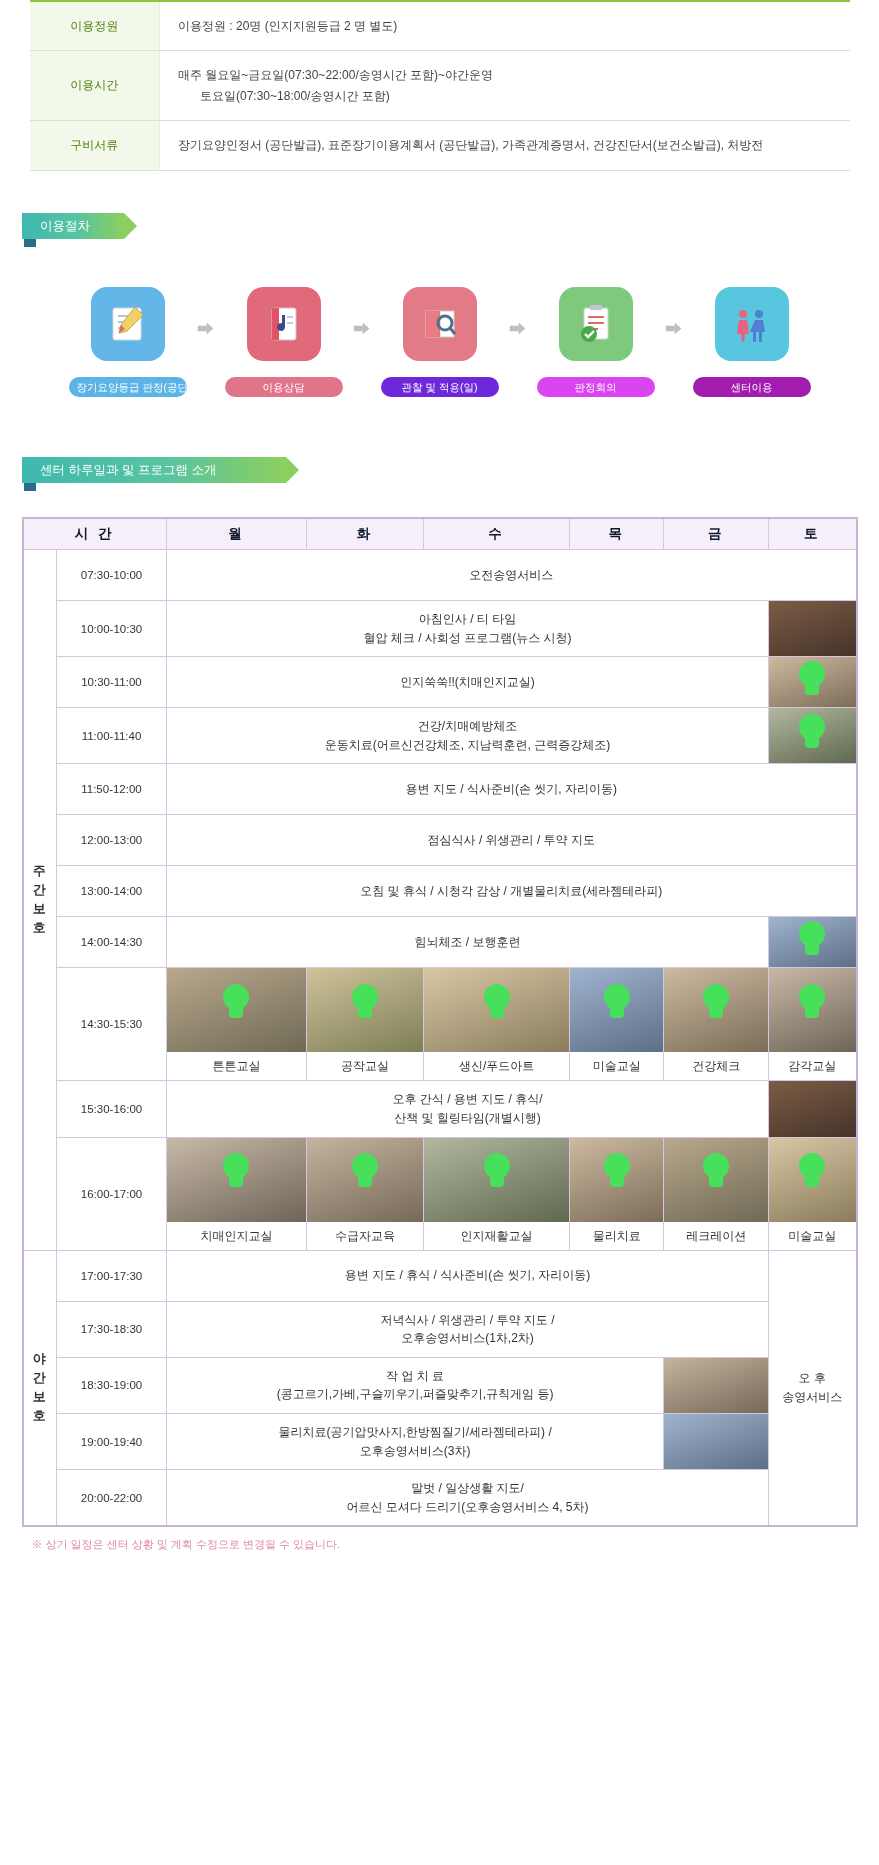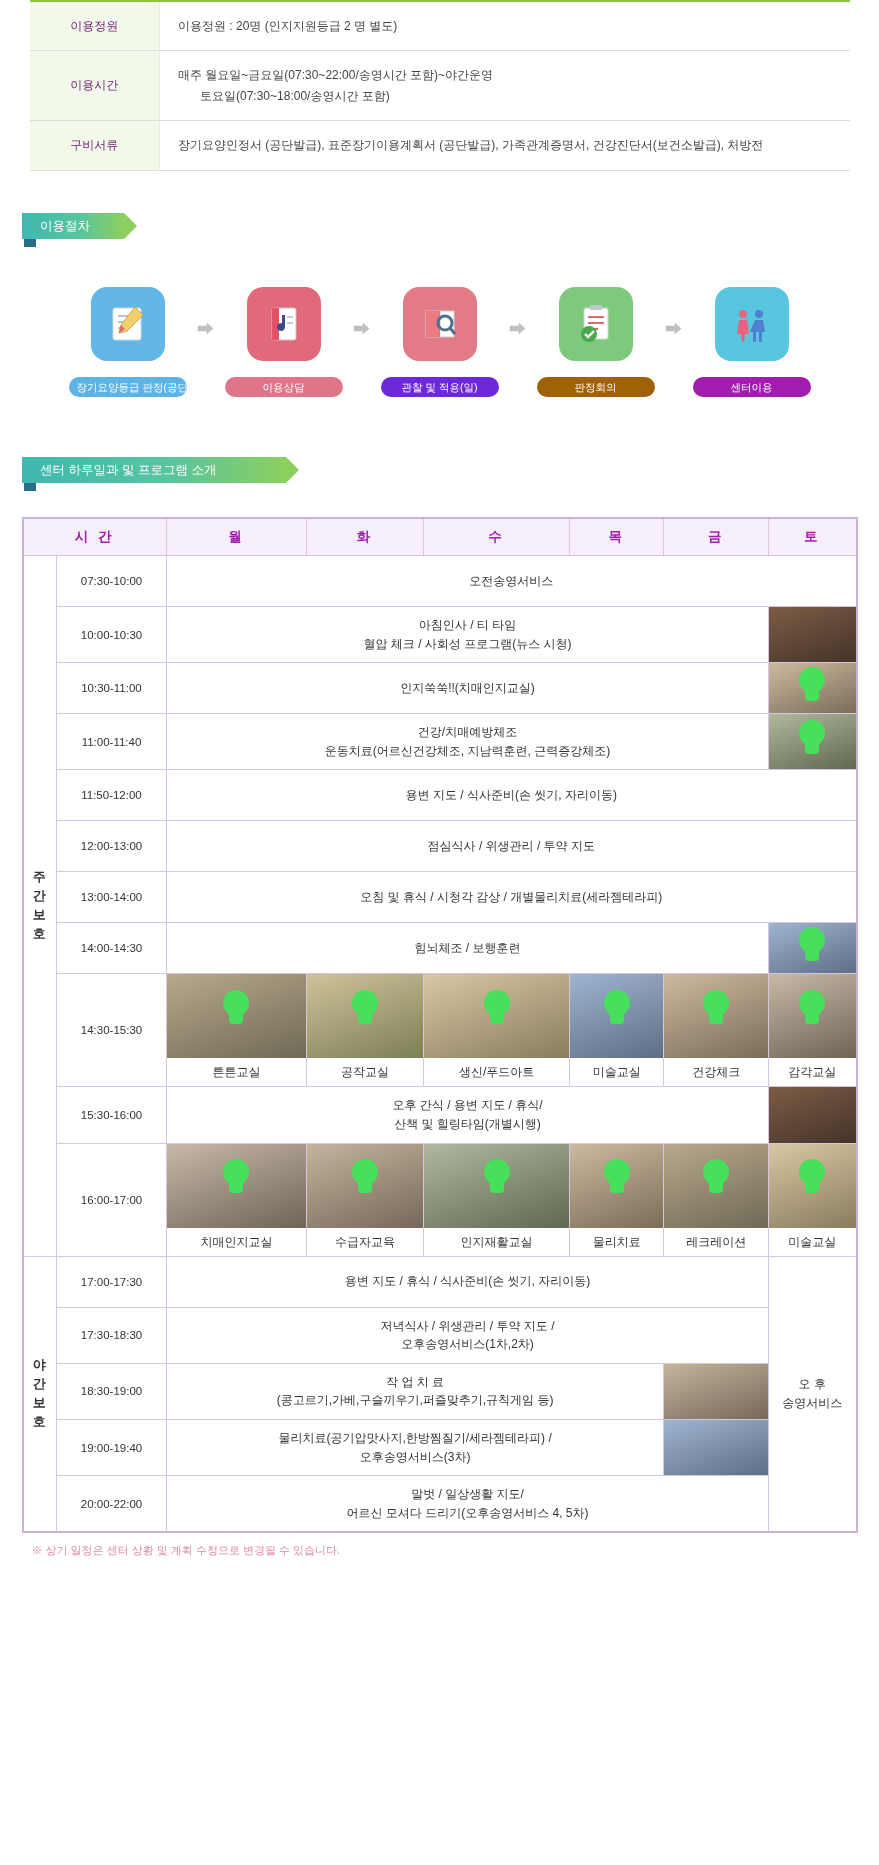--- a/index.html
+++ b/index.html
@@ -17,21 +17,21 @@
     width: 820px;
     margin: 0 auto;
     border-collapse: collapse;
     border-top: 2px solid #8dc63f;
     font-size: 12px;
   }
   .info-table tr { border-bottom: 1px solid #dddddd; }
   .info-table th {
     width: 130px;
     background: #f2f9ea;
-    color: #701a75;
+    color: #4d7c0f;
     font-weight: normal;
     font-size: 12px;
     text-align: center;
     padding: 14px 4px;
     border-right: 1px solid #e3eedb;
     vertical-align: middle;
   }
   .info-table td {
     padding: 14px 18px;
     line-height: 1.7;
@@ -111,23 +111,23 @@
     font-size: 12px;
   }
   table.sched th, table.sched td {
     border: 1px solid #d7c6e0;
     text-align: center;
     vertical-align: middle;
     color: #333;
   }
   table.sched thead th {
     background: #f6eef9;
-    color: #a21caf;
+    color: #0f172a;
     font-size: 13.5px;
-    height: 38px;
+    height: 32px;
     font-weight: bold;
     letter-spacing: 3px;
   }
   td.side {
     width: 34px;
     background: #ffffff;
     font-size: 13px;
     font-weight: bold;
     color: #333;
     letter-spacing: 1px;
@@ -278,21 +278,21 @@
         <svg width="46" height="46" viewBox="0 0 46 46" aria-hidden="true">
           <rect x="11" y="7" width="24" height="31" rx="2" fill="#ffffff" stroke="#cfd8cf"></rect>
           <rect x="17" y="4" width="12" height="5" rx="1" fill="#bfc7cf"></rect>
           <rect x="15" y="15" width="16" height="2" fill="#e06a6a"></rect>
           <rect x="15" y="21" width="16" height="2" fill="#e06a6a"></rect>
           <rect x="15" y="27" width="10" height="2" fill="#e06a6a"></rect>
           <circle cx="16" cy="33" r="8" fill="#49a94b"></circle>
           <path d="M12 33 l3 3 l6 -6" stroke="#ffffff" stroke-width="2.4" fill="none"></path>
         </svg>
       </div>
-      <span class="flow-label" style="background:#a16207;">판정회의</span>
+      <span class="flow-label" style="background:#d946ef;">판정회의</span>
     </div>
 
     <div class="flow-arrow">➡</div>
 
     <div class="flow-step">
       <div class="flow-icon" style="background:#58c6de;">
         <svg width="46" height="46" viewBox="0 0 46 46" aria-hidden="true">
           <circle cx="14" cy="13" r="4" fill="#e8647e"></circle>
           <path d="M10 19 h8 l2 14 h-4 l-1 8 h-2 l-1 -8 h-4 z" fill="#e8647e"></path>
           <circle cx="30" cy="13" r="4" fill="#4f7fd0"></circle>

